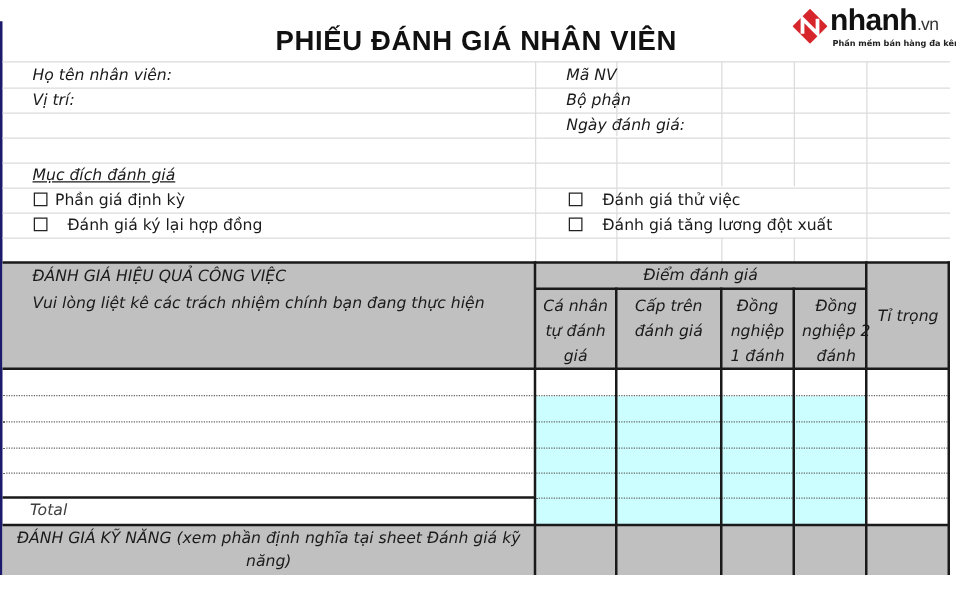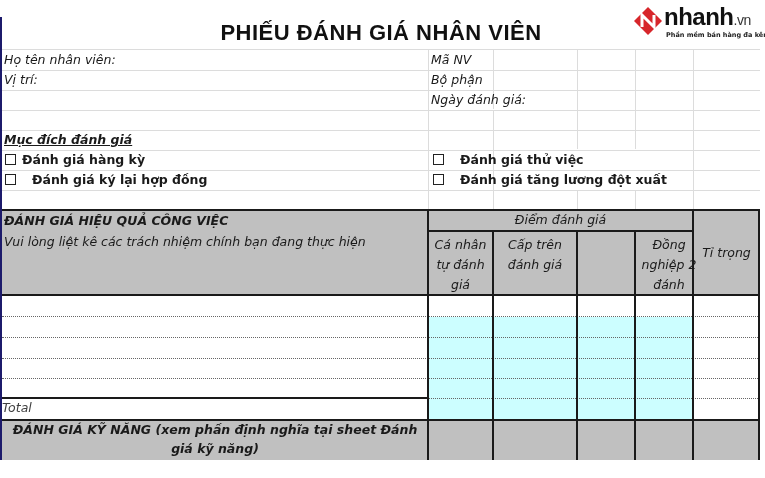--- a/index.html
+++ b/index.html
@@ -1,22 +1,22 @@
 <!DOCTYPE html>
 <html><head>
 <meta charset="utf-8">
 <style>
   html,body{margin:0;padding:0;background:#ffffff;}
   body{width:765px;height:478px;position:relative;overflow:hidden;font-family:"DejaVu Sans","Liberation Sans",sans-serif;color:#1a1a1a;}
   .sheet{position:absolute;left:0;top:17px;width:758px;height:443px;border-left:2px solid #1c1a6b;padding-left:36px;}
   .abs{position:absolute;box-sizing:border-box;}
   .gl{position:absolute;background:#dcdcdc;}
-  .txt{position:absolute;white-space:nowrap;font-size:12.5px;line-height:20px;}
+  .txt{position:absolute;white-space:nowrap;font-size:12.5px;line-height:20px;margin-left:22px;}
   .it{font-style:italic;}
-  .bd{font-weight:bold;}
+  .bd{font-weight:normal;}
   .title{position:absolute;left:0;width:758px;top:0;height:32px;text-align:center;font-size:22px;font-weight:bold;line-height:32px;letter-spacing:0.5px;color:#111;font-family:"Liberation Sans","DejaVu Sans",sans-serif;}
   .cb{display:inline-block;width:9px;height:9px;border:1.3px solid #222;vertical-align:-1px;margin-right:6px;}
   .gray{background:#c0c0c0;}
   .cyan{background:#ccfeff;}
   .hcell{position:absolute;box-sizing:border-box;font-style:italic;font-size:12.5px;line-height:20px;text-align:center;display:flex;align-items:flex-start;justify-content:center;padding-top:4px;}
   .dash{position:absolute;left:0;height:0;border-top:1px dotted #666;}
   .vline{position:absolute;width:0;border-left:2px solid #1a1a1a;}
   .hline{position:absolute;height:0;border-top:2px solid #1a1a1a;}
   .logo{position:absolute;left:634px;top:5px;width:128px;height:36px;}
   .logo .mark{position:absolute;left:0;top:2px;width:28px;height:28px;}
@@ -64,31 +64,32 @@
   <div class="txt it" style="left:429px;top:73px">Ngày đánh giá:</div>
 
   <div class="abs" style="left:160px;top:33px;width:265px;height:20px"></div>
   <div class="abs" style="left:60px;top:53px;width:365px;height:20px"></div>
   <div class="abs" style="left:200px;top:73px;width:225px;height:20px"></div>
   <div class="abs" style="left:491px;top:33px;width:267px;height:20px"></div>
   <div class="abs" style="left:491px;top:53px;width:267px;height:20px"></div>
   <div class="abs" style="left:575px;top:73px;width:183px;height:20px"></div>
 
   <div class="txt it bd" style="left:2px;top:113px;text-decoration:underline">Mục đích đánh giá</div>
-  <div class="txt bd" style="left:3px;top:133px"><span class="cb"></span><span>Đánh giá hàng kỳ</span></div>
+  <div class="txt bd" style="left:3px;top:133px"><span class="cb"></span><span>Phần giá định kỳ</span></div>
   <div class="txt bd" style="left:3px;top:153px"><span class="cb" style="margin-right:16px"></span><span>Đánh giá ký lại hợp đồng</span></div>
   <div class="txt bd" style="left:431px;top:153px"><span class="cb" style="margin-right:16px"></span><span>Đánh giá tăng lương đột xuất</span></div>
   <div class="txt bd" style="left:431px;top:133px"><span class="cb" style="margin-right:16px"></span><span>Đánh giá thử việc</span></div>
 
   <div class="abs gray" style="left:0;top:193px;width:758px;height:85px"></div>
   <div class="txt it bd" style="left:2px;top:194px">ĐÁNH GIÁ HIỆU QUẢ CÔNG VIỆC</div>
   <div class="txt it" style="left:2px;top:215px">Vui lòng liệt kê các trách nhiệm chính bạn đang thực hiện</div>
   <div class="hcell" style="left:426px;top:193px;width:265px;height:21px;padding-top:0">Điểm đánh giá</div>
   <div class="hcell" style="left:426px;top:214px;width:65px;height:64px;white-space:normal;padding:4px 6px 0">Cá nhân tự đánh giá</div>
   <div class="hcell" style="left:491px;top:214px;width:84px;height:64px;white-space:normal;padding:4px 12px 0">Cấp trên đánh giá</div>
+  <div class="hcell" style="left:575px;top:214px;width:58px;height:64px;white-space:normal;padding:4px 2px 0">Đồng nghiệp 1 đánh</div>
   <div class="hcell" style="left:633px;top:214px;width:68px;height:64px;white-space:normal;padding:4px 2px 0">Đồng nghiệp 2 đánh</div>
   <div class="hcell" style="left:691px;top:193px;width:67px;height:85px;align-items:center;padding:0">Tỉ trọng</div>
 
   <div class="abs cyan" style="left:426px;top:300px;width:265px;height:103px"></div>
 
   <div class="abs" style="left:0;top:278px;width:426px;height:21px"></div>
   <div class="abs" style="left:0;top:299px;width:426px;height:21px"></div>
   <div class="abs" style="left:0;top:320px;width:426px;height:21px"></div>
   <div class="abs" style="left:0;top:341px;width:426px;height:20px"></div>
   <div class="abs" style="left:0;top:361px;width:426px;height:20px"></div>

